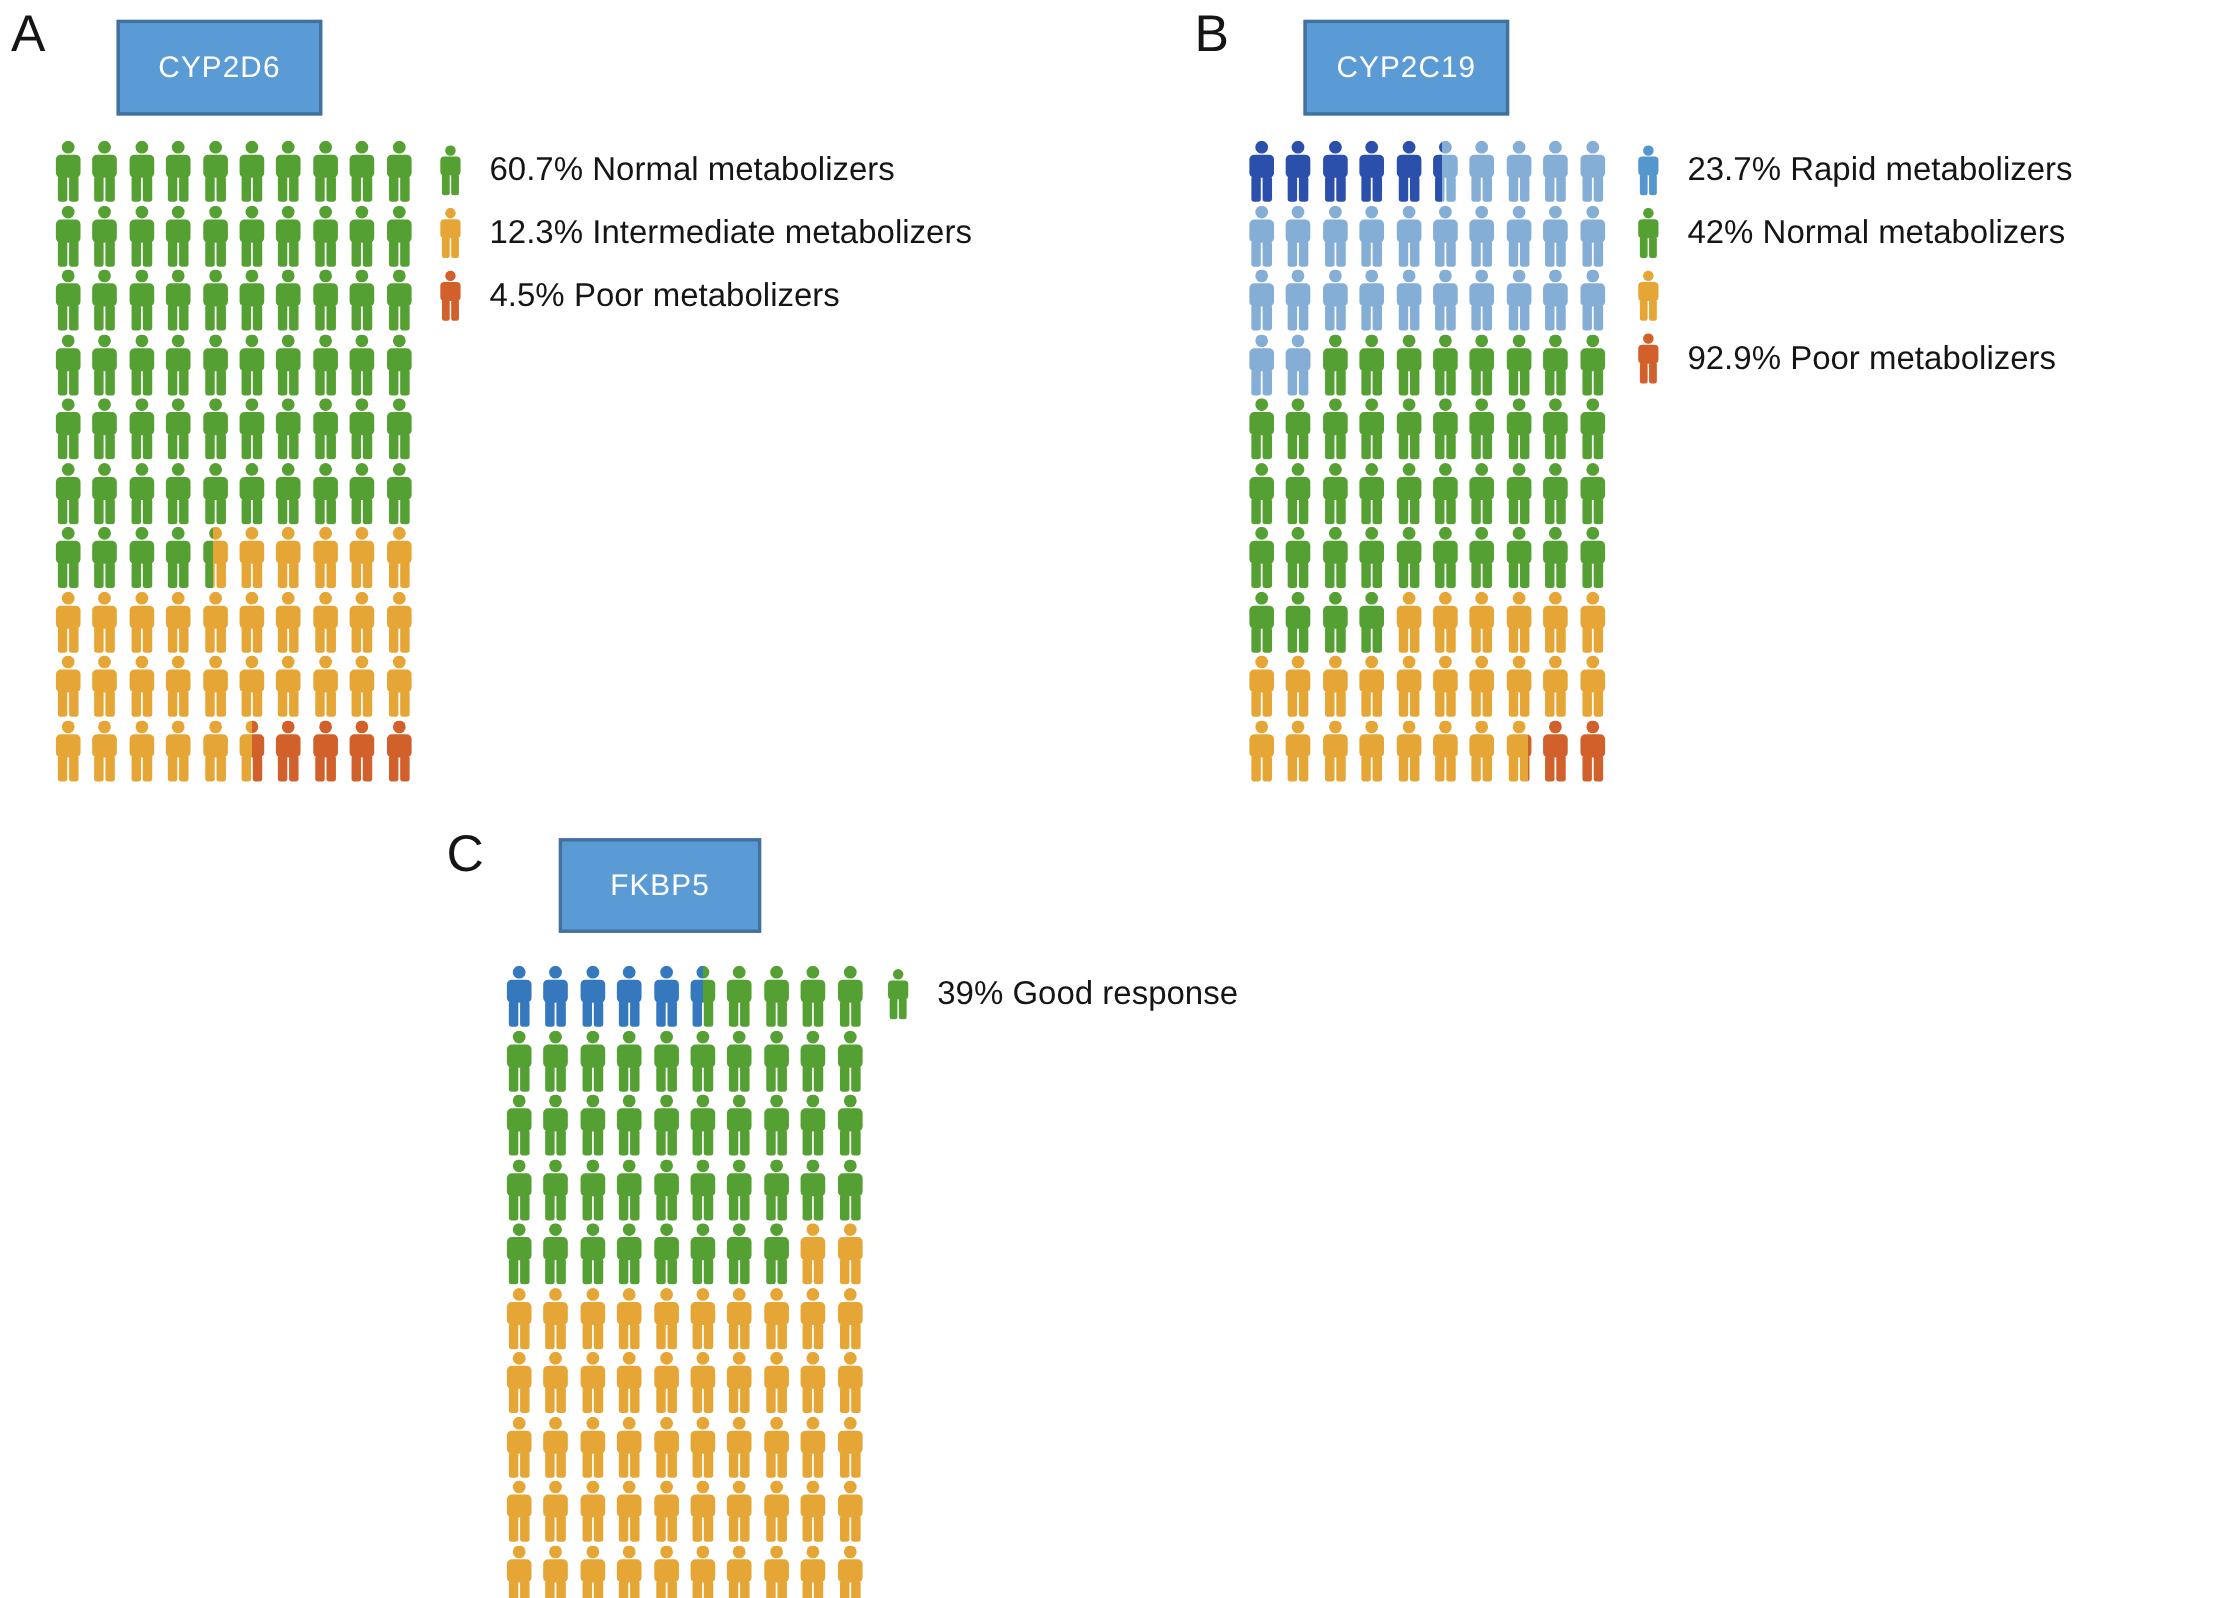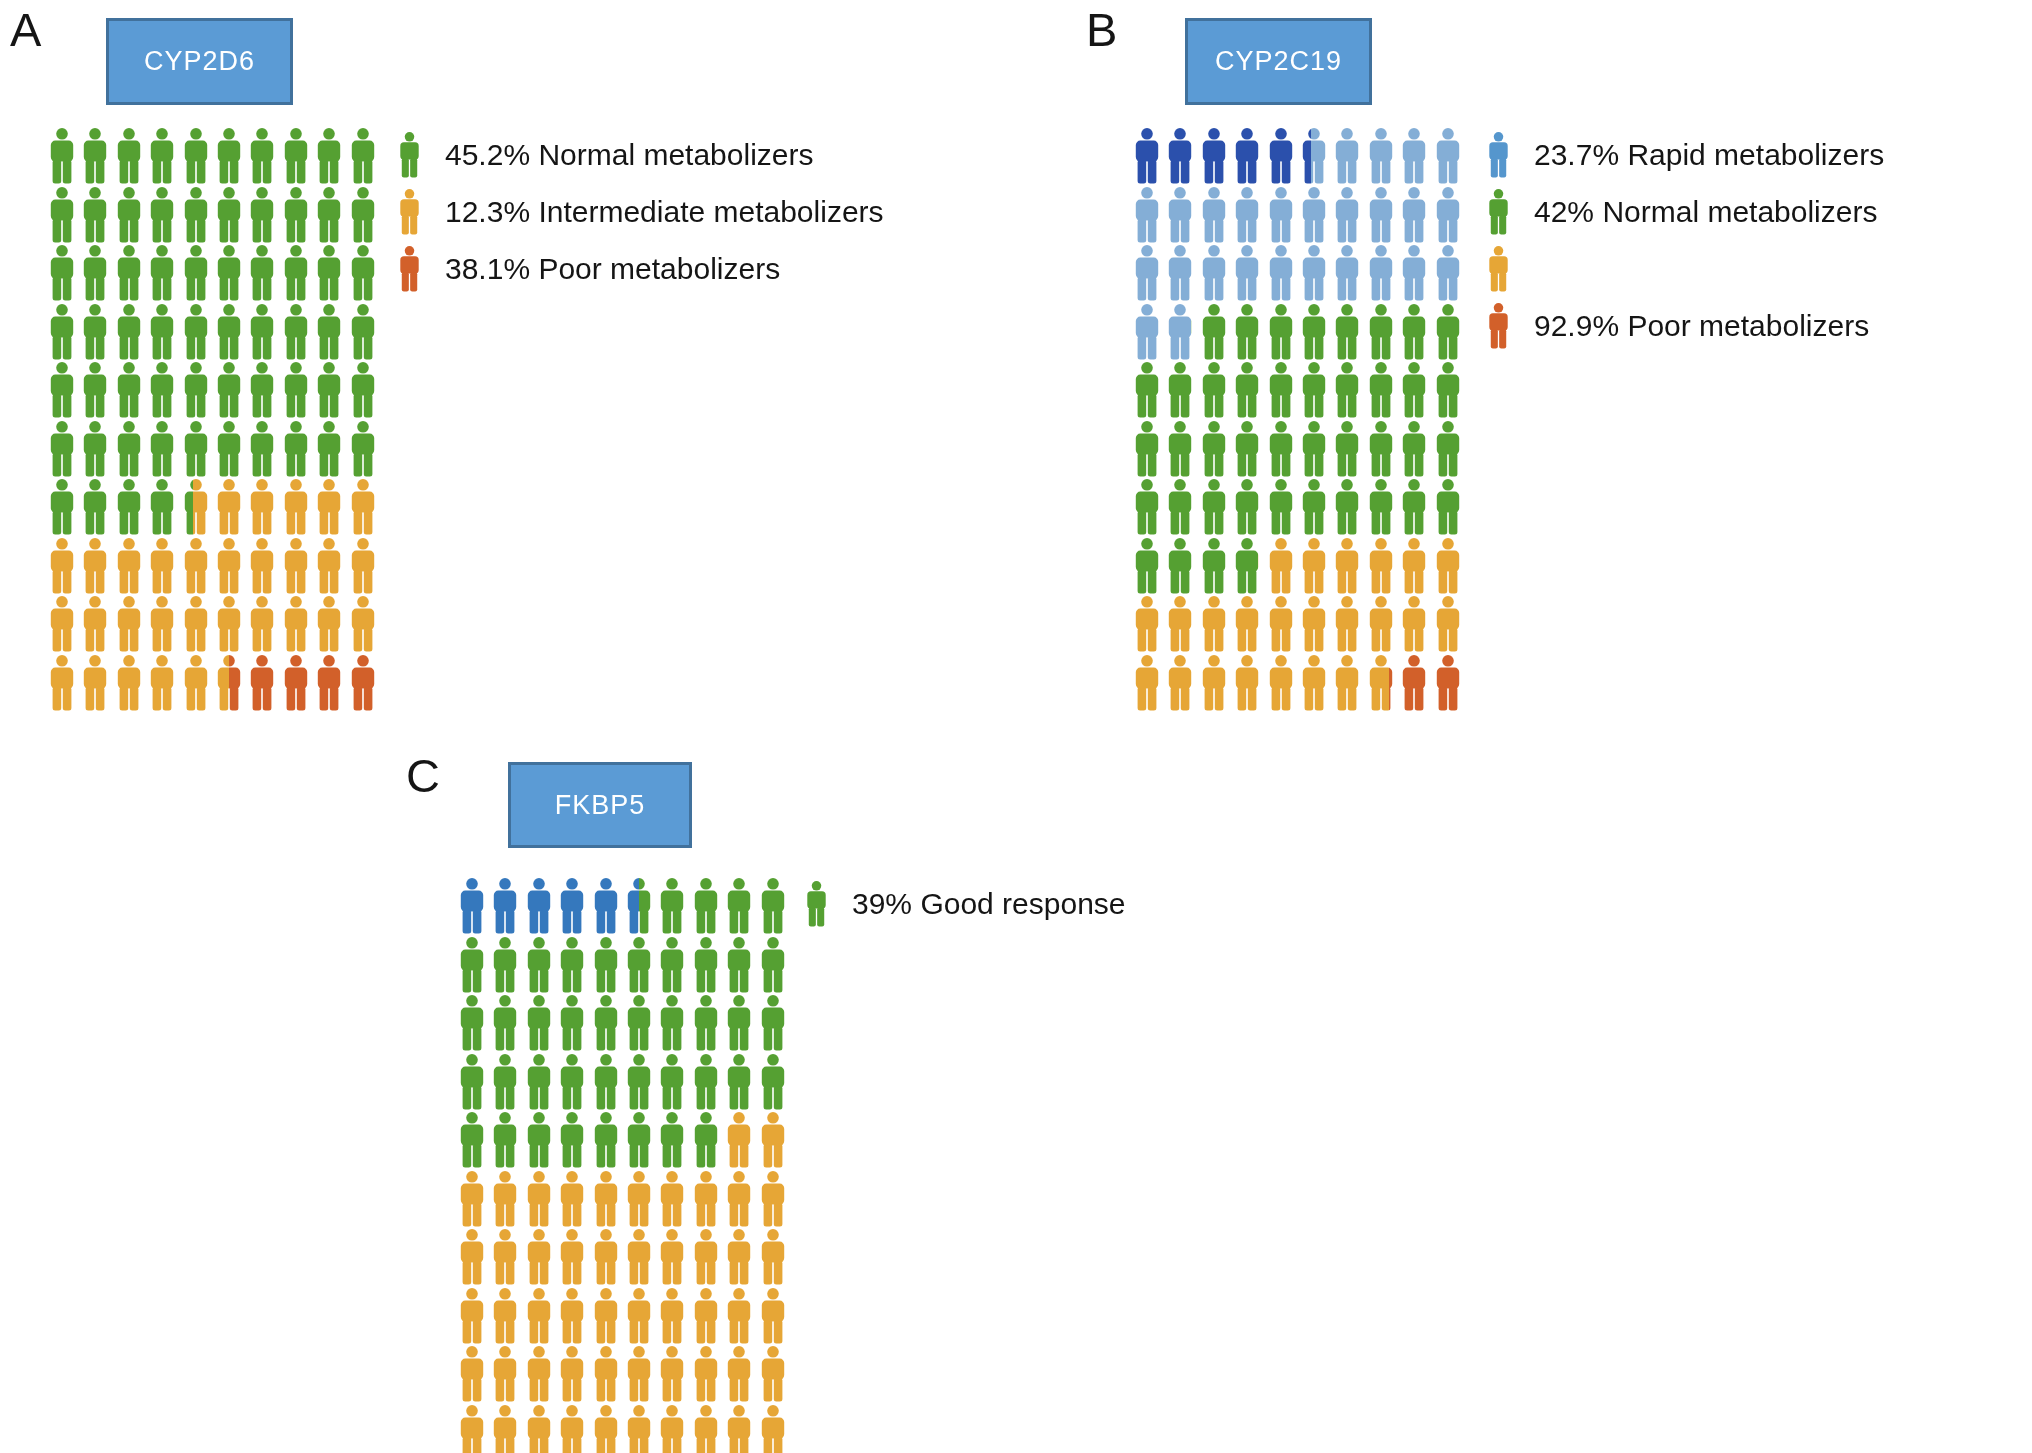--- a/index.html
+++ b/index.html
@@ -886,21 +886,21 @@
     <div class="legend">
         <div class="legend-row">
           <span class="legend-icon"><svg width="23" height="46" viewBox="0 0 28 56" xmlns="http://www.w3.org/2000/svg">
               <g fill="#55a032">
                 <circle cx="14" cy="5.8" r="5.8"></circle>
                 <rect x="2.8" y="12.6" width="22.4" height="21" rx="4.5"></rect>
                 <rect x="4.6" y="32" width="8.6" height="23.5" rx="2.5"></rect>
                 <rect x="14.8" y="32" width="8.6" height="23.5" rx="2.5"></rect>
               </g>
             </svg></span>
-          <span class="legend-text">45.2% Normal metabolizers</span>
+          <span class="legend-text">60.7% Normal metabolizers</span>
         </div>
         <div class="legend-row">
           <span class="legend-icon"><svg width="23" height="46" viewBox="0 0 28 56" xmlns="http://www.w3.org/2000/svg">
               <g fill="#e6a636">
                 <circle cx="14" cy="5.8" r="5.8"></circle>
                 <rect x="2.8" y="12.6" width="22.4" height="21" rx="4.5"></rect>
                 <rect x="4.6" y="32" width="8.6" height="23.5" rx="2.5"></rect>
                 <rect x="14.8" y="32" width="8.6" height="23.5" rx="2.5"></rect>
               </g>
             </svg></span>
@@ -908,21 +908,21 @@
         </div>
         <div class="legend-row">
           <span class="legend-icon"><svg width="23" height="46" viewBox="0 0 28 56" xmlns="http://www.w3.org/2000/svg">
               <g fill="#d2602a">
                 <circle cx="14" cy="5.8" r="5.8"></circle>
                 <rect x="2.8" y="12.6" width="22.4" height="21" rx="4.5"></rect>
                 <rect x="4.6" y="32" width="8.6" height="23.5" rx="2.5"></rect>
                 <rect x="14.8" y="32" width="8.6" height="23.5" rx="2.5"></rect>
               </g>
             </svg></span>
-          <span class="legend-text">38.1% Poor metabolizers</span>
+          <span class="legend-text">4.5% Poor metabolizers</span>
         </div>
       </div>
   </section>
 
   <section class="panel p1">
     <div class="panel-letter">B</div>
     <div class="gene-box">
       <span class="gene-title">CYP2C19</span>
     </div>
     <div class="grid">

